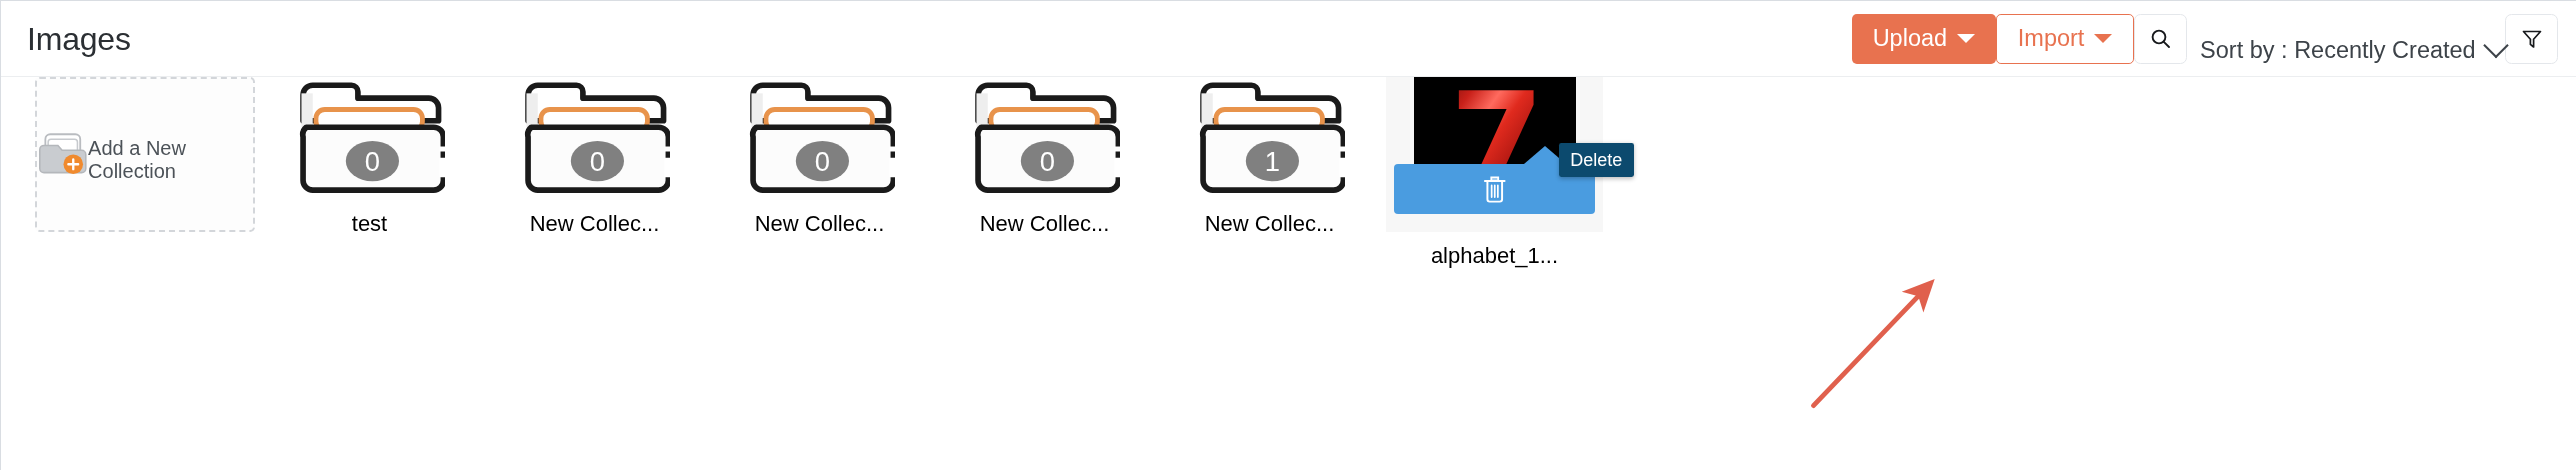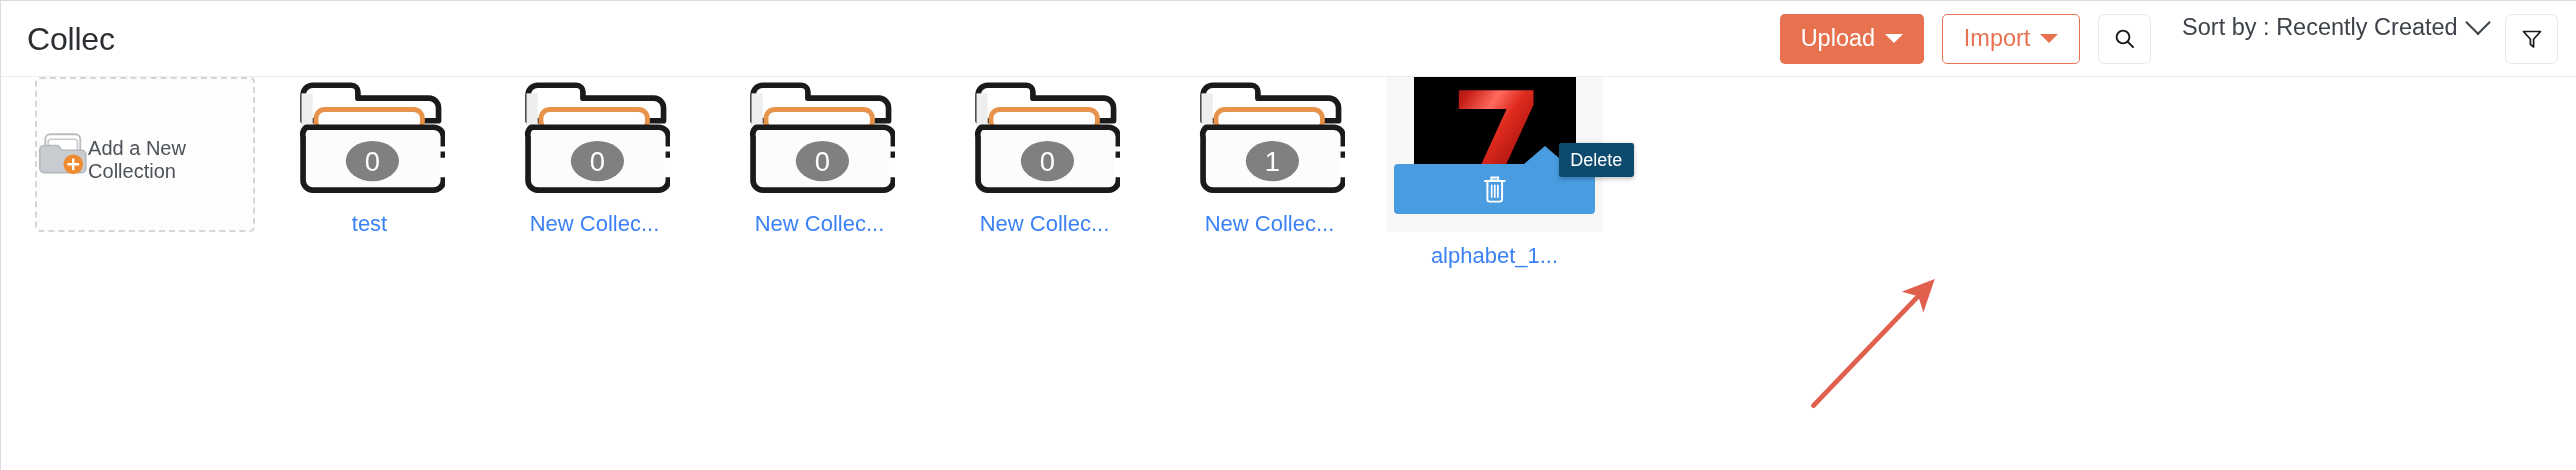--- a/index.html
+++ b/index.html
@@ -41,22 +41,21 @@
     color: #2b2f33;
     letter-spacing: -0.2px;
     white-space: nowrap;
   }
   .header-actions {
     position: absolute;
     right: 18px;
     top: 50%;
     transform: translateY(-50%);
     display: flex;
-    align-items: flex-start;
-    gap: 18px;
+    align-items: flex-end;
   }
 
   .btn {
     display: inline-flex;
     align-items: center;
     justify-content: center;
     gap: 9.7px;
     box-sizing: border-box;
     cursor: pointer;
     user-select: none;
@@ -158,21 +157,21 @@
   }
   .add-tile-label {
     font-size: 20px;
     color: #4c5258;
     margin-top: 11.3px;
   }
 
   .folder-tile { margin-top: 0; }
   .folder-label, .img-label {
     font-size: 22px;
-    color: #3b82f6;
+    color: #000000;
     margin-top: 11.3px;
     white-space: nowrap;
   }
 
   
   .img-card {
     position: relative;
     width: 217px;
     height: 155px;
     background: #f7f7f7;
@@ -247,21 +246,21 @@
     pointer-events: none;
     z-index: 6;
   }
 </style>
 </head>
 <body>
 
 <div id="app">
 
   <div class="header">
-    <div class="page-title">Collec</div>
+    <div class="page-title">Images</div>
 
     <div class="header-actions">
 
       <div class="btn btn-upload">
         <span>Upload</span>
         <span class="caret-down"></span>
       </div>
 
       <div class="btn btn-import">
         <span>Import</span>

